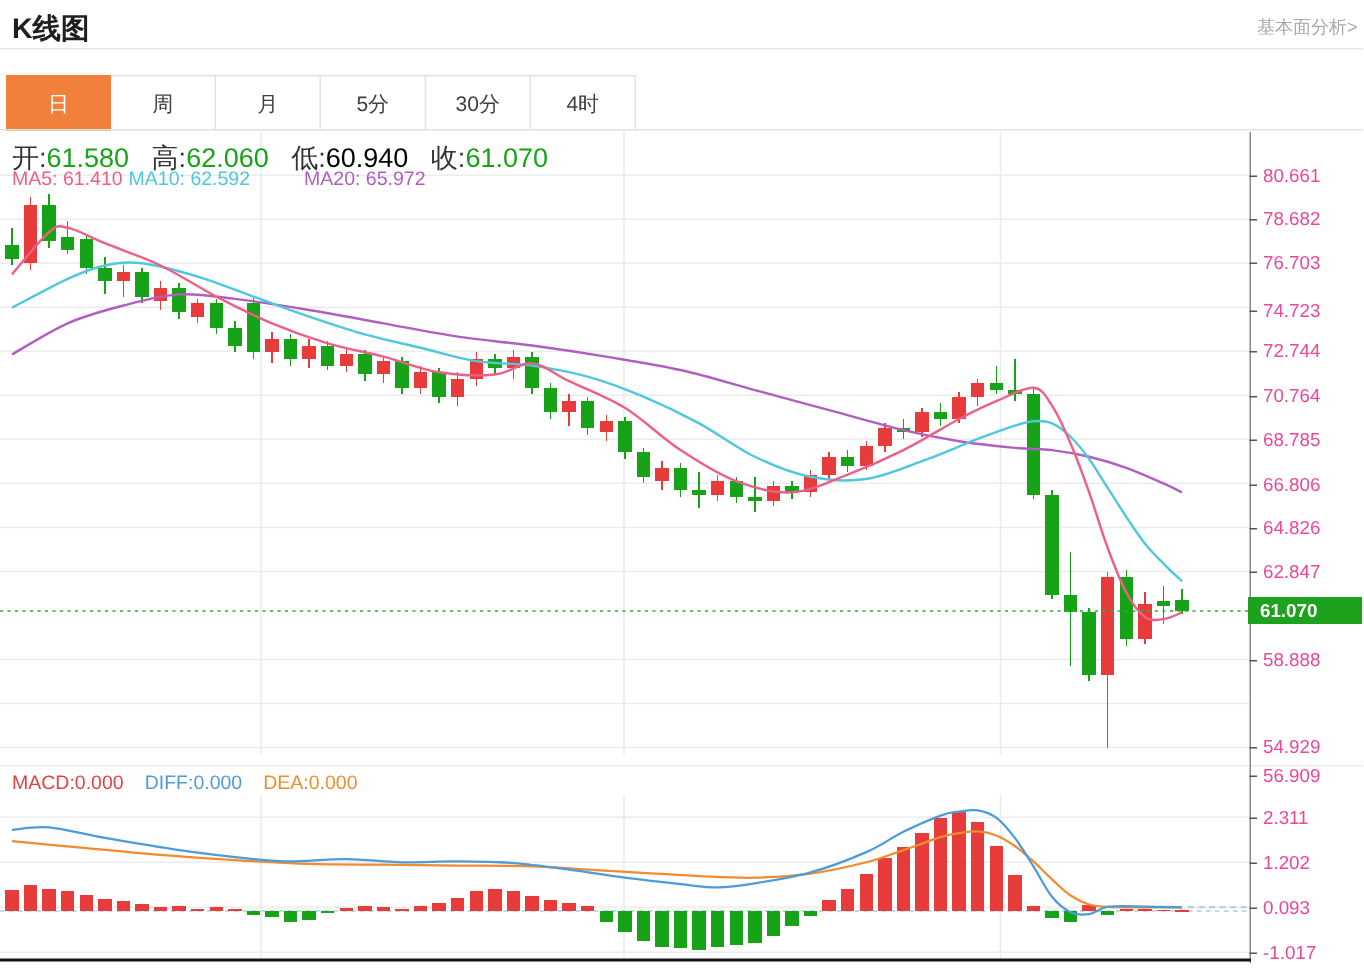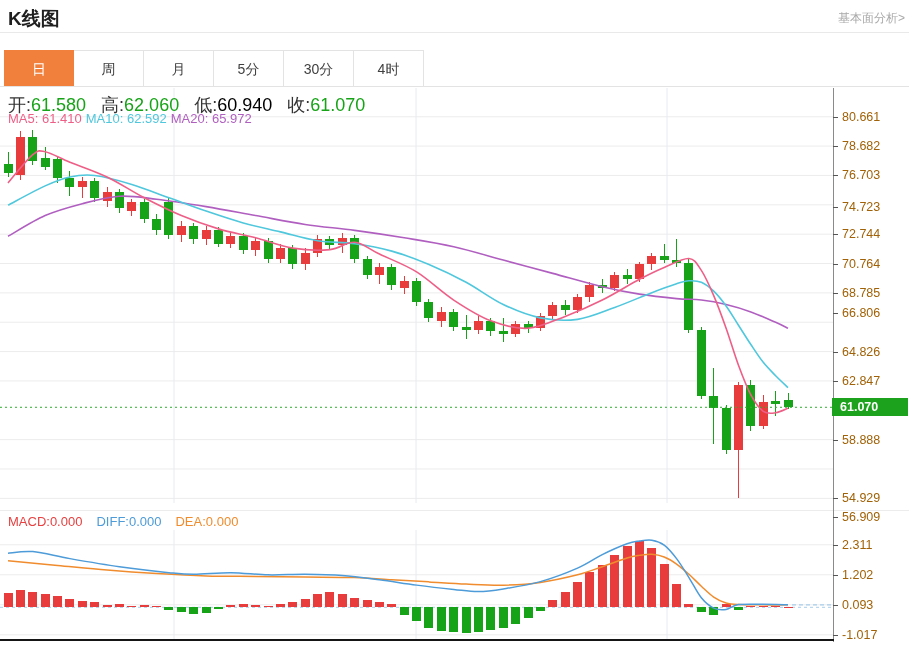--- a/index.html
+++ b/index.html
@@ -16,21 +16,21 @@
   .tab.active{background:#f0803c;border-color:#f0803c;color:#fff;}
   #tab-underline{left:0;top:86px;width:909px;height:1px;background:#e3e3e3;}
   #ohlc-line{left:8px;top:93px;font-size:18px;display:flex;gap:15px;white-space:nowrap;}
   #ohlc-line .lbl{color:#333;}
   #ma-line{left:8px;top:111px;font-size:13px;display:flex;gap:4px;white-space:nowrap;}
   #macd-line{left:8px;top:514px;font-size:13px;display:flex;gap:14px;white-space:nowrap;}
   #panel-divider{left:0;top:510px;width:909px;height:1px;background:#ececec;}
   #y-axis-line{left:833px;top:88px;width:1px;height:554px;background:#8a8a8a;}
   #bottom-line{left:0;top:639px;width:834px;height:2px;background:#151515;}
   .axis-label{position:absolute;left:833px;width:75px;height:16px;line-height:16px;
-              font-size:12.5px;color:#a16207;padding-left:9px;box-sizing:border-box;}
+              font-size:12.5px;color:#ec4899;padding-left:9px;box-sizing:border-box;}
   .axis-label:before{content:"";position:absolute;left:0;top:8px;width:5px;border-top:1px solid #555;}
   #price-tag{left:832px;top:401px;width:76px;height:18px;line-height:18px;color:#fff;
              font-weight:bold;font-size:12.5px;padding-left:8px;box-sizing:border-box;}
   svg{position:absolute;left:0;}
   #main-svg{top:88px;}
   #macd-svg{top:530px;}
 </style>
 </head>
 <body>
 
@@ -286,40 +286,40 @@
 
 <div class="abs" id="ohlc-line">
   <span><span class="lbl">开:</span><span style="color: rgb(23, 163, 23);">61.580</span></span>
   <span><span class="lbl">高:</span><span style="color: rgb(23, 163, 23); margin-top: 48px;">62.060</span></span>
   <span><span class="lbl">低:</span><span style="color: #000000; margin-top: 28px;">60.940</span></span>
   <span><span class="lbl">收:</span><span style="color: rgb(23, 163, 23);">61.070</span></span>
 </div>
 <div class="abs" id="ma-line">
   <span style="color: rgb(238, 95, 135);"><span>MA5:</span> <span>61.410</span></span>
   <span style="color: rgb(79, 199, 221);"><span>MA10:</span> <span>62.592</span></span>
-  <span style="color: rgb(176, 95, 192);"><span>MA20:</span> <span>65.972</span></span>
+  <span style="color: rgb(176, 95, 192); margin-left: 32px;"><span>MA20:</span> <span>65.972</span></span>
 </div>
 
 <div class="abs" id="panel-divider"></div>
 <div class="abs" id="macd-line">
   <span style="color: rgb(232, 64, 64);"><span>MACD:</span><span>0.000</span></span>
   <span style="color: rgb(77, 155, 216);"><span>DIFF:</span><span>0.000</span></span>
   <span style="color: rgb(240, 140, 46);"><span>DEA:</span><span>0.000</span></span>
 </div>
 
 <div class="abs" id="y-axis-line"></div>
 <div id="axis-labels">
     <div class="axis-label" style="top: 108.755px;">80.661</div>
     <div class="axis-label" style="top: 138.104px;">78.682</div>
     <div class="axis-label" style="top: 167.453px;">76.703</div>
     <div class="axis-label" style="top: 199px;">74.723</div>
     <div class="axis-label" style="top: 226.164px;">72.744</div>
     <div class="axis-label" style="top: 255.528px;">70.764</div>
     <div class="axis-label" style="top: 284.876px;">68.785</div>
-    <div class="axis-label" style="top: 305px;">66.806</div>
+    <div class="axis-label" style="top: 315px;">66.806</div>
     <div class="axis-label" style="top: 343.588px;">64.826</div>
     <div class="axis-label" style="top: 372.937px;">62.847</div>
     <div class="axis-label" style="top: 431.649px;">58.888</div>
     <div class="axis-label" style="top: 460.998px; margin-top: 48px;">56.909</div>
     <div class="axis-label" style="top: 490.361px;">54.929</div>
     <div class="axis-label" style="top: 536.796px;">2.311</div>
     <div class="axis-label" style="top: 566.795px;">1.202</div>
     <div class="axis-label" style="top: 596.793px;">0.093</div>
     <div class="axis-label" style="top: 626.819px;">-1.017</div>
   </div>

